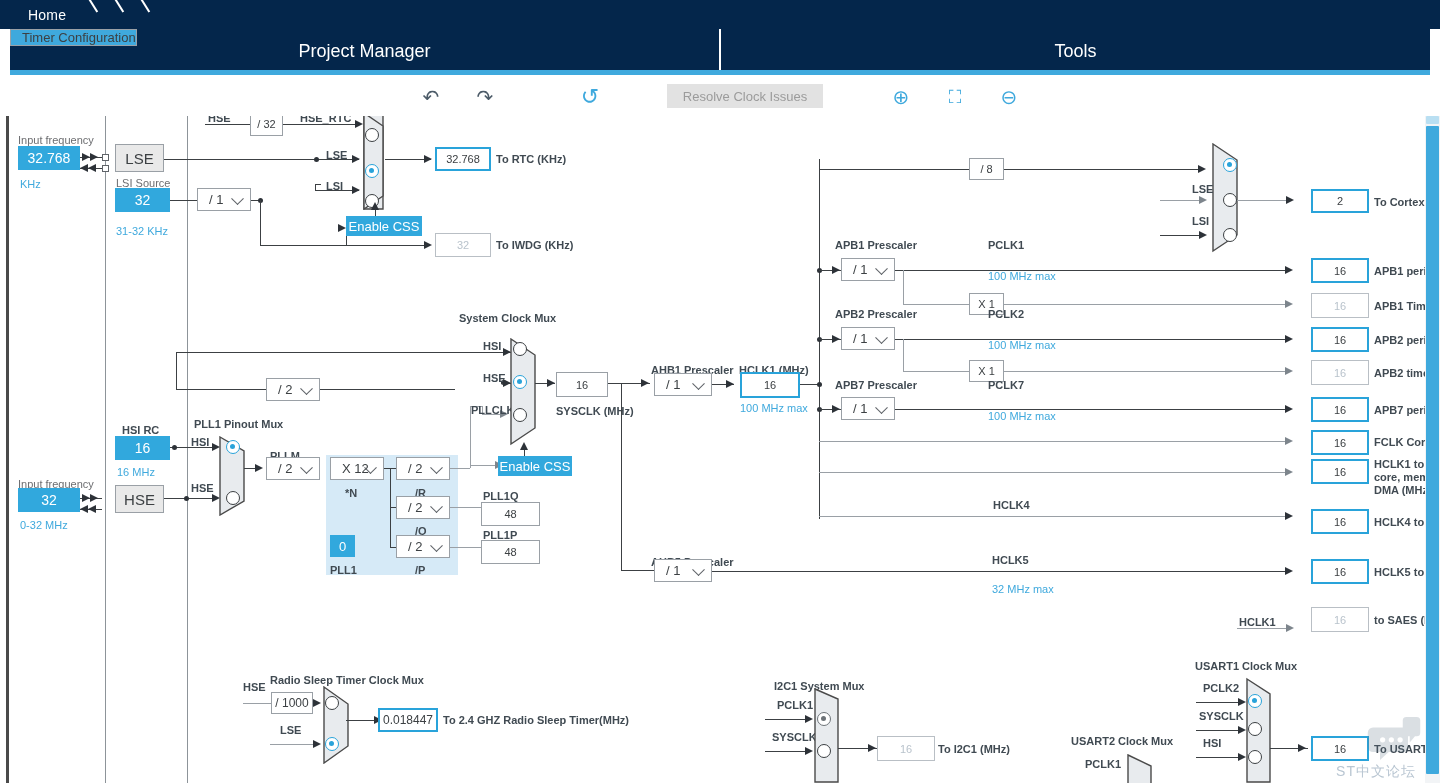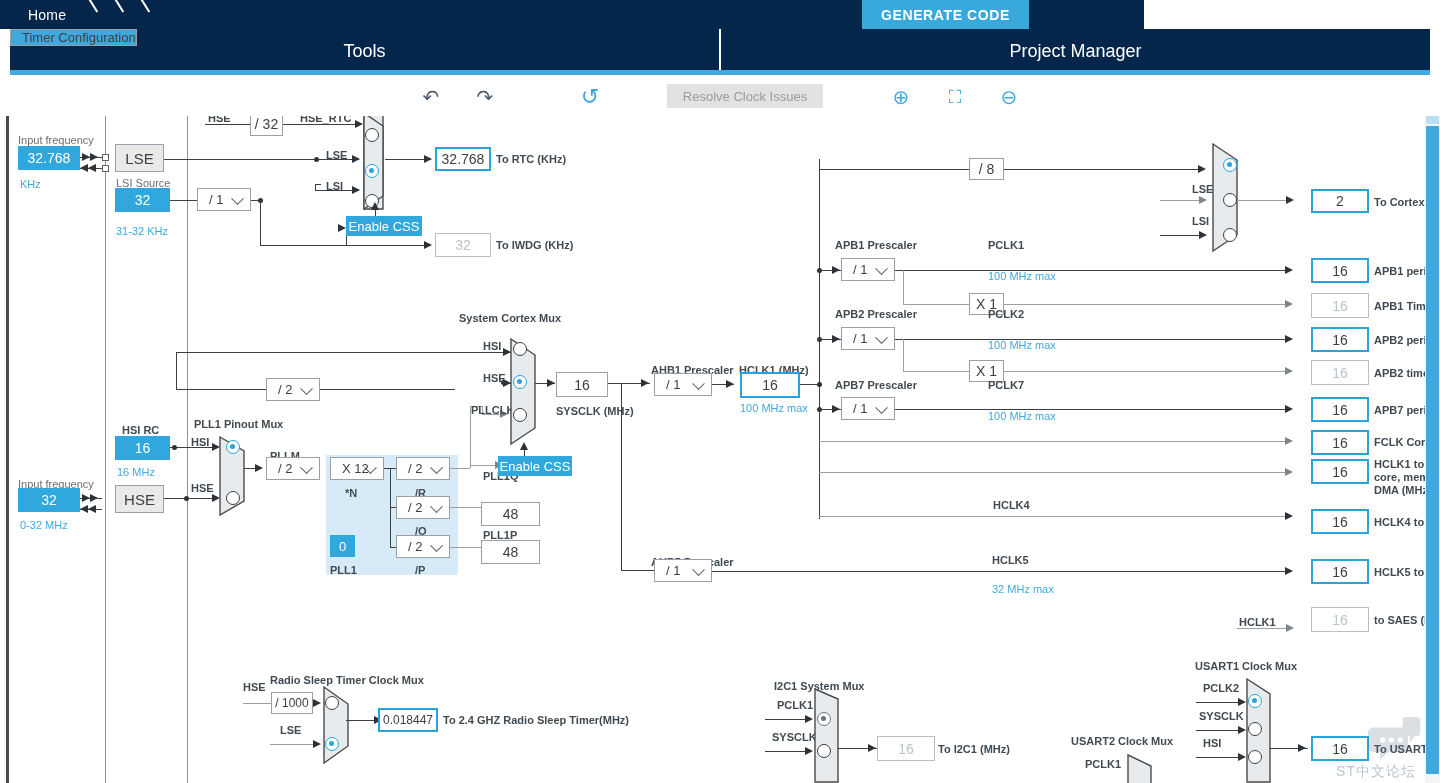--- a/index.html
+++ b/index.html
@@ -1,20 +1,20 @@
 <!DOCTYPE html>
 <html><head>
 <meta charset="utf-8">
 <style>
   * { box-sizing: border-box; margin:0; padding:0; }
   html,body { width:1440px; height:783px; overflow:hidden; background:#fff;
     font-family:"Liberation Sans", sans-serif; }
 
   
-  .topbar { position:absolute; left:0; top:0; width:1144px; height:29px;
+  .topbar { position:absolute; left:0; top:0; width:1440px; height:29px;
      background:#04264b; color:#fff; }
   .crumbs { position:absolute; left:0; top:0; height:29px; display:flex; align-items:center; }
   .crumb { position:relative; height:29px; display:flex; align-items:center;
      padding:0 18px 0 22px; font-size:14px; color:#ffffff; white-space:nowrap; letter-spacing:.2px;}
   .crumb.first { padding-left:28px; }
   .crumb.active { font-weight:bold; }
   .chev { width:26px; height:29px; position:relative; flex:0 0 26px; }
   .chev:before, .chev:after { content:""; position:absolute; left:4px; background:#ffffff; width:2px; height:16px; }
   .chev:before { top:-1px; transform:rotate(-32deg); transform-origin: top left;}
   .chev:after { top:29px; transform:rotate(32deg); transform-origin: bottom left;}
@@ -44,21 +44,21 @@
   .canvas { position:absolute; left:0; top:116px; width:1440px; height:667px;
      overflow:hidden; background:#fff; }
   .cv { position:absolute; left:0; top:0; width:1440px; height:667px; }
 
   
   .lbl { position:absolute; font-size:11px; color:#6d6e71; white-space:nowrap; }
   .lbl.b  { font-weight:bold; color:#404a52; }
   .lbl.blue { color:#3fa9dd; font-weight:normal; }
   .lbl.out { font-weight:bold; color:#404a52; font-size:11px; }
 
-  .box { position:absolute; background:#fff; border:1px solid #9aa0a6; font-size:14px;
+  .box { position:absolute; background:#fff; border:1px solid #9aa0a6; font-size:11px;
      color:#3c4043; display:flex; align-items:center; justify-content:center; }
   .box.hl { border:2px solid #29a3da; color:#3c4043; }
   .box.dis { color:#b9c3cc; border:1px solid #b9bfc5; }
   .box.gray { background:#e9e9e9; border:1px solid #9aa0a6; font-size:15px; color:#3c4043; }
   .box.cyan { background:#31a8dd; color:#fff; border:none; font-size:14px; }
   .box.cyan-s { background:#31a8dd; color:#fff; border:none; font-size:13px; }
 
   .sel { position:absolute; background:#fff; border:1px solid #9aa0a6; font-size:13px;
      color:#3c4043; display:flex; align-items:center; padding-left:11px; cursor:pointer; }
   .sel .cv-arrow { position:absolute; right:8px; top:50%; margin-top:-3px; width:9px; height:9px;
@@ -102,34 +102,33 @@
 
 <div class="topbar">
   <div class="crumbs">
     <div class="crumb first">
         <span>Home</span>
       </div>
     <div class="chev"></div>
     <div class="chev"></div>
     <div class="chev"></div>
   </div>
-  <button class="genbtn">GENERATE CODE</button>
 </div>
 
 <div class="tab-spacer-l"></div>
 <div class="tab-spacer-r"></div>
 <div class="tabs" style="left:10px; width:1420px;">
   <div class="tab sel">
       <span>Timer Configuration</span>
     </div>
   <div class="tab">
-      <span>Tools</span>
+      <span>Project Manager</span>
     </div>
   <div class="tab">
-      <span>Project Manager</span>
+      <span>Tools</span>
     </div>
 </div>
 <div class="tabs-underline"></div>
 
 <div class="toolbar"></div>
 <div class="tb-ico dark" style="left:418px;">↶</div>
 <div class="tb-ico dark" style="left:472px;">↷</div>
 <div class="tb-ico" style="left:577px; font-size:22px;">↺</div>
 <button class="resolve">Resolve Clock Issues</button>
 <div class="tb-ico" style="left:888px;">⊕</div>
@@ -285,38 +284,38 @@
   <div class="sel" style="left:396px; top:419px; width:54px; height:23px;">
     <span>/ 2</span>
         <i class="cv-arrow"></i>
   </div>
   <div class="lbl b" style="left:415px; top:448px;">/P</div>
   <div class="line h" style="left:384px; top:352px; width:12px;"></div>
   <div class="line v" style="left:390px; top:352px; height:79px;"></div>
   <div class="line h" style="left:390px; top:391px; width:6px;"></div>
   <div class="line h" style="left:390px; top:431px; width:6px;"></div>
 
-  <div class="lbl b" style="left:483px; top:354px;">PLL1Q</div>
+  <div class="lbl b" style="left:483px; top:374px;">PLL1Q</div>
   <div class="box" style="left:481px; top:386px; width:59px; height:24px;">48</div>
   <div class="lbl b" style="left:483px; top:413px;">PLL1P</div>
   <div class="box" style="left:481px; top:424px; width:59px; height:24px;">48</div>
   <div class="line h gry" style="left:450px; top:391px; width:31px;"></div>
   <div class="line h gry" style="left:450px; top:431px; width:31px;"></div>
 
   <div class="line h gry" style="left:450px; top:352px; width:20px;"></div>
   <div class="line v gry" style="left:470px; top:290px; height:62px;"></div>
   <div class="line h gry" style="left:470px; top:290px; width:12px;"></div>
   <div class="line v gry" style="left:482px; top:290px; height:8px;"></div>
   <div class="line h gry" style="left:482px; top:298px; width:22px;"></div>
   <div class="arw gry" style="left:500px; top:293.5px;"></div>
   <div class="line v gry" style="left:470px; top:352px; height:-0px;"></div>
   <div class="line h gry" style="left:470px; top:349px; width:30px;"></div>
   <div class="arw gry" style="left:495px; top:344.5px;"></div>
 
-  <div class="lbl b" style="left:459px; top:196px;">System Cortex Mux</div>
+  <div class="lbl b" style="left:459px; top:196px;">System Clock Mux</div>
   <div class="lbl b" style="left:483px; top:224px;">HSI</div>
   <div class="lbl b" style="left:483px; top:256px;">HSE</div>
   <div class="lbl b" style="left:471px; top:288px;">PLLCLK</div>
   <div class="line h" style="left:176px; top:236px; width:334px;"></div>
   <div class="arw" style="left:503px; top:231.5px;"></div>
   <div class="line h" style="left:501px; top:267px; width:10px;"></div>
   <div class="arw" style="left:503px; top:262.5px;"></div>
   <div class="mux" style="left:510px; top:222px;">
     <svg width="32" height="108" viewBox="0 0 32 108">
       <path d="M1 1 L25 17 L25 90 L1 106 Z" fill="#e8ebee" stroke="#4a4a4a" stroke-width="1.4"></path>

